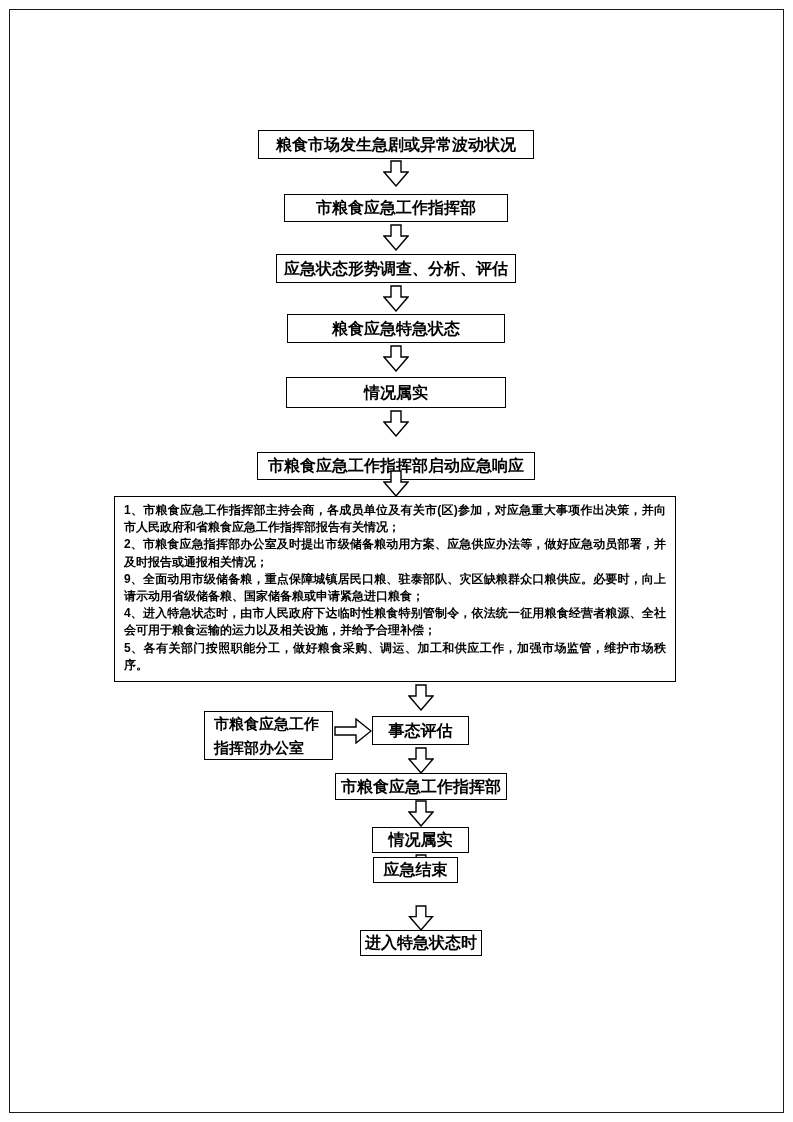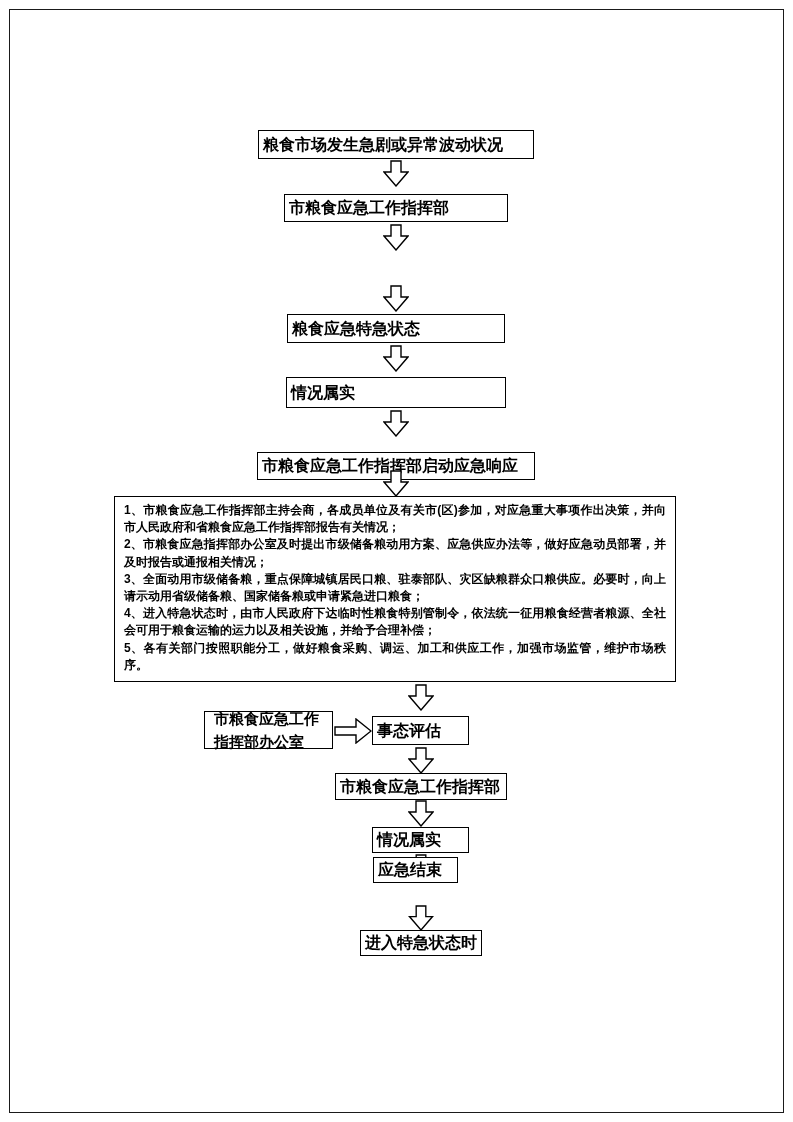--- a/index.html
+++ b/index.html
@@ -18,21 +18,21 @@
     inset: 9px;
     border: 1px solid #1a1a1a;
     pointer-events: none;
   }
   .fbox {
     position: absolute;
     border: 1.5px solid #000000;
     background: #ffffff;
     display: flex;
     align-items: center;
-    justify-content: flex-start;
+    justify-content: center;
     text-align: center;
     font-size: 16px;
     font-weight: bold;
     color: #000000;
     line-height: 1.1;
     padding: 12px 4px;
   }
   .sidebox {
     position: absolute;
     border: 1.5px solid #000000;
@@ -79,20 +79,23 @@
   <div class="fbox" style="left:284px; top:194px; width:224px; height:28px;">
     <span>市粮食应急工作指挥部</span>
   </div>
 
   <div class="arrow" style="left:383px; top:224px;">
     <svg width="26" height="27" viewBox="0 0 26 27">
         <polygon points="8,1 18,1 18,12 25,12 13,26 1,12 8,12" fill="#ffffff" stroke="#000000" stroke-width="1.4"></polygon>
       </svg>
   </div>
 
+  <div class="fbox" style="left:276px; top:254px; width:240px; height:29px;">
+    <span>应急状态形势调查、分析、评估</span>
+  </div>
 
   <div class="arrow" style="left:383px; top:285px;">
     <svg width="26" height="27" viewBox="0 0 26 27">
         <polygon points="8,1 18,1 18,12 25,12 13,26 1,12 8,12" fill="#ffffff" stroke="#000000" stroke-width="1.4"></polygon>
       </svg>
   </div>
 
   <div class="fbox" style="left:287px; top:314px; width:218px; height:29px;">
     <span>粮食应急特急状态</span>
   </div>
@@ -119,32 +122,32 @@
 
   <div class="arrow" style="left:383px; top:470px;">
     <svg width="26" height="27" viewBox="0 0 26 27">
         <polygon points="8,1 18,1 18,12 25,12 13,26 1,12 8,12" fill="#ffffff" stroke="#000000" stroke-width="1.4"></polygon>
       </svg>
   </div>
 
   <div class="detailbox" style="left:114px; top:496px; width:562px; height:186px;">
     <div class="detail-item">1、市粮食应急工作指挥部主持会商，各成员单位及有关市(区)参加，对应急重大事项作出决策，并向市人民政府和省粮食应急工作指挥部报告有关情况；</div>
     <div class="detail-item">2、市粮食应急指挥部办公室及时提出市级储备粮动用方案、应急供应办法等，做好应急动员部署，并及时报告或通报相关情况；</div>
-    <div class="detail-item">3、全面动用市级储备粮，重点保障城镇居民口粮、驻泰部队、灾区缺粮群众口粮供应。必要时，向上请示动用省级储备粮、国家储备粮或申请紧急进口粮食；</div>
+    <div class="detail-item">9、全面动用市级储备粮，重点保障城镇居民口粮、驻泰部队、灾区缺粮群众口粮供应。必要时，向上请示动用省级储备粮、国家储备粮或申请紧急进口粮食；</div>
     <div class="detail-item">4、进入特急状态时，由市人民政府下达临时性粮食特别管制令，依法统一征用粮食经营者粮源、全社会可用于粮食运输的运力以及相关设施，并给予合理补偿；</div>
     <div class="detail-item">5、各有关部门按照职能分工，做好粮食采购、调运、加工和供应工作，加强市场监管，维护市场秩序。</div>
   </div>
 
   <div class="arrow" style="left:408px; top:684px;">
     <svg width="26" height="27" viewBox="0 0 26 27">
         <polygon points="8,1 18,1 18,12 25,12 13,26 1,12 8,12" fill="#ffffff" stroke="#000000" stroke-width="1.4"></polygon>
       </svg>
   </div>
 
-  <div class="sidebox" style="left:204px; top:711px; width:129px; height:38px;">
+  <div class="sidebox" style="left:204px; top:711px; width:129px; height:49px;">
     <span>市粮食应急工作指挥部办公室</span>
   </div>
 
   <div class="arrow" style="left:334px; top:718px;">
     <svg width="38" height="26" viewBox="0 0 38 26">
         <polygon points="1,9 22,9 22,1 37,13 22,25 22,17 1,17" fill="#ffffff" stroke="#000000" stroke-width="1.4"></polygon>
       </svg>
   </div>
 
   <div class="fbox" style="left:372px; top:716px; width:97px; height:29px;">

